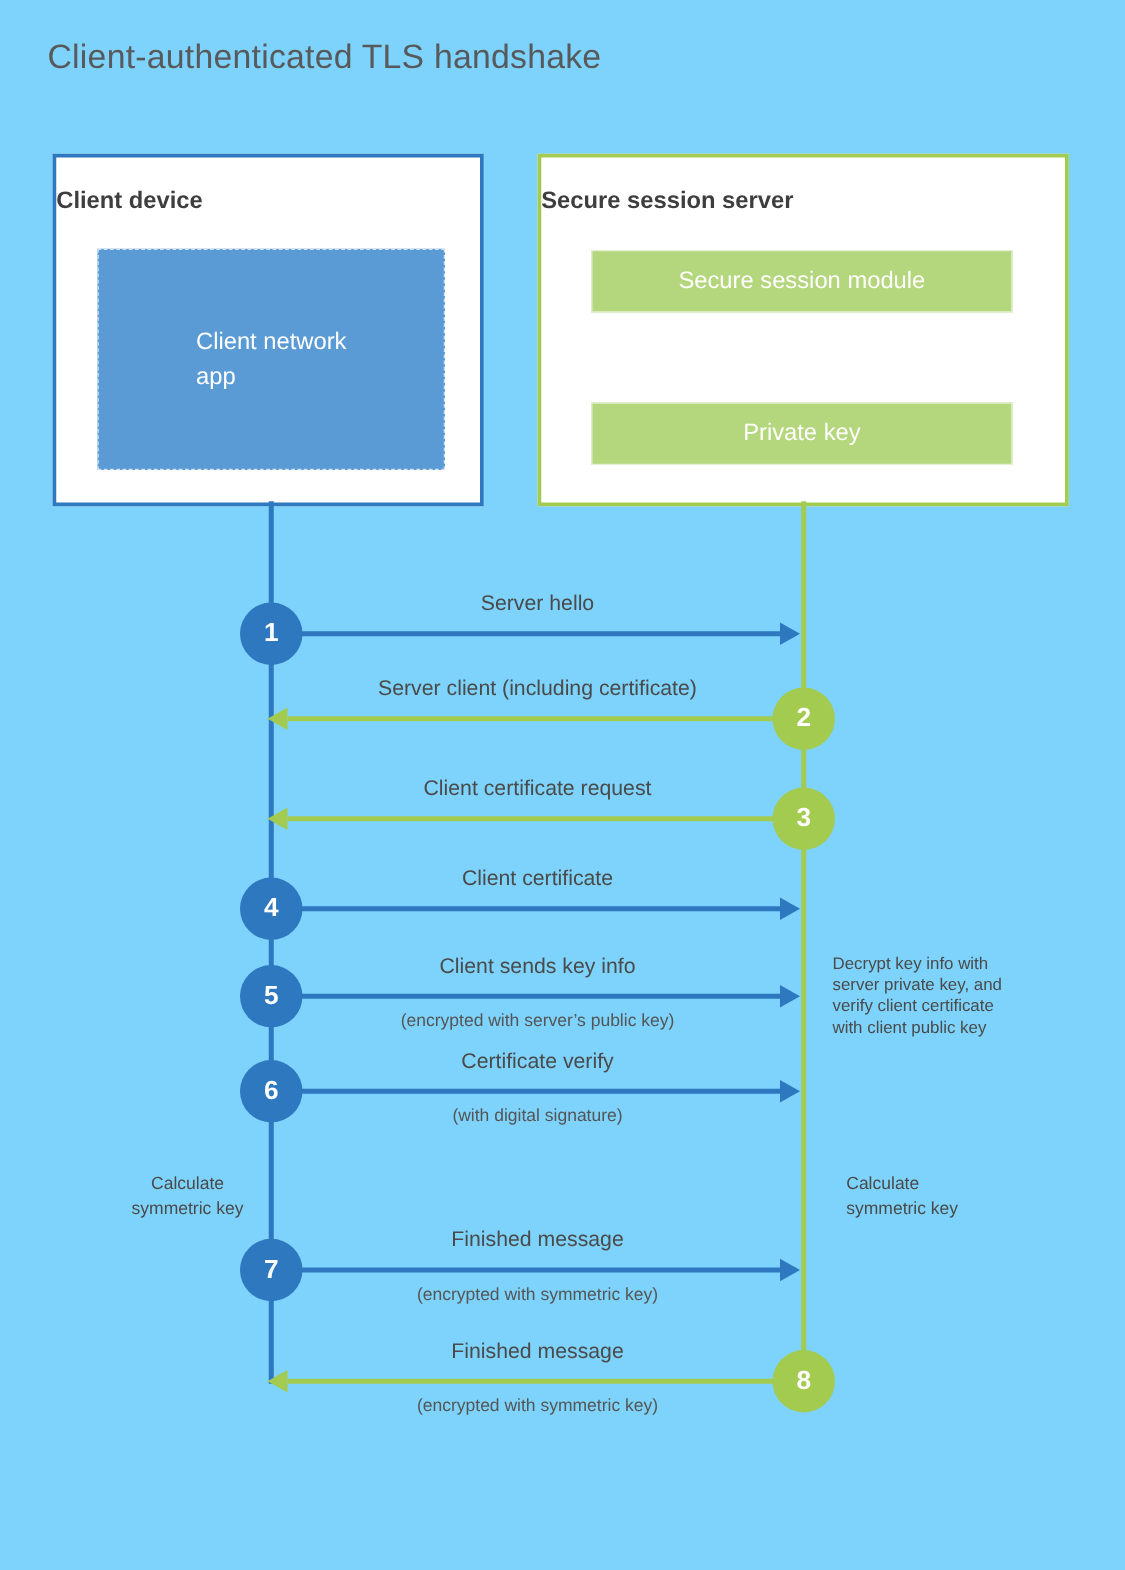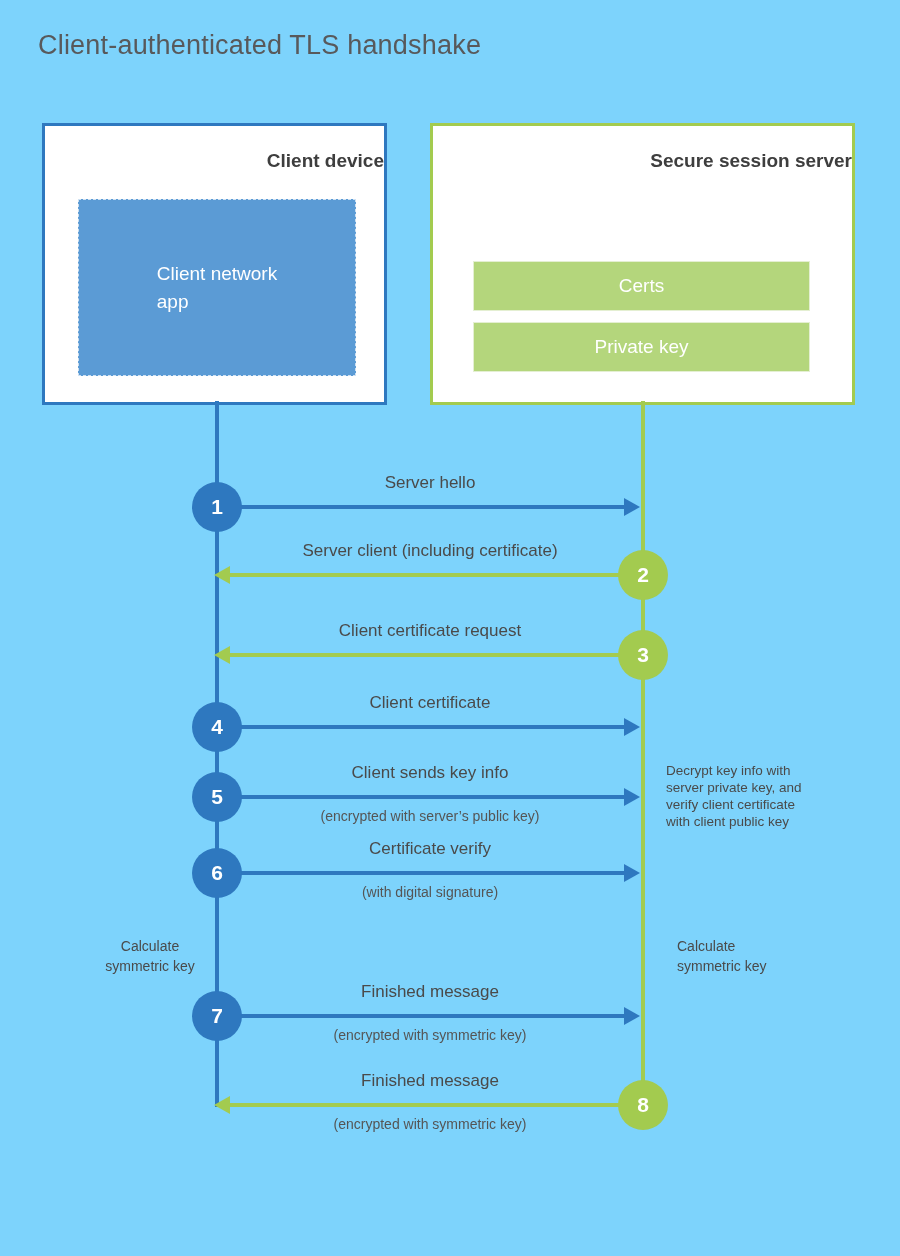--- a/index.html
+++ b/index.html
@@ -17,21 +17,21 @@
   html,body{margin:0;padding:0;background:#ffffff;}
   body{font-family:"Liberation Sans", sans-serif;}
   .canvas{position:relative;width:900px;height:1256px;background:#7dd3fc;overflow:hidden;}
 
   .page-title{position:absolute;left:38px;top:30px;font-size:27px;font-weight:300;color:var(--title_gray);letter-spacing:0.2px;}
 
   
   .frame{position:absolute;top:123px;height:282px;background:#ffffff;box-sizing:border-box;}
   .frame.client{left:42px;width:345px;border:3px solid var(--blue);}
   .frame.server{left:430px;width:425px;border:3px solid var(--green);}
-  .frame-title{margin-top:24px;text-align:right;font-size:19px;font-weight:bold;color:var(--text_dark);}
+  .frame-title{margin-top:24px;text-align:left;font-size:19px;font-weight:bold;color:var(--text_dark);}
 
   .app-box{position:absolute;left:33px;top:73px;width:276px;height:175px;background:var(--blue_fill);
     border:1px dashed var(--blue_dash);display:flex;align-items:center;justify-content:center;
     color:#ffffff;font-size:19px;text-align:left;white-space:pre-line;line-height:28px;}
 
   .server-bar{position:absolute;left:40px;width:337px;height:50px;background:var(--green_fill);
     border:1px solid var(--green_bar_border);box-sizing:border-box;display:flex;align-items:center;justify-content:center;
     color:#ffffff;font-size:19px;}
   .server-bar.b1{top:74px;} .server-bar.b2{top:135px;} .server-bar.b3{top:196px;}
 
@@ -75,21 +75,21 @@
   <div class="page-title">Client-authenticated TLS handshake</div>
 
   <div class="frame client">
     <div class="frame-title">Client device</div>
     <div class="app-box">Client network
 app</div>
   </div>
 
   <div class="frame server">
     <div class="frame-title">Secure session server</div>
-    <div class="server-bar b2">Certs</div>
+    <div class="server-bar b1">Secure session module</div>
     <div class="server-bar b3">Private key</div>
   </div>
 
   <div class="lifeline client"></div>
   <div class="lifeline server"></div>
 
   <div class="step c-blue dir-right" style="top:507px">
     <div class="msg-line"></div>
     <div class="msg-head"></div>
     <div class="badge">1</div>

